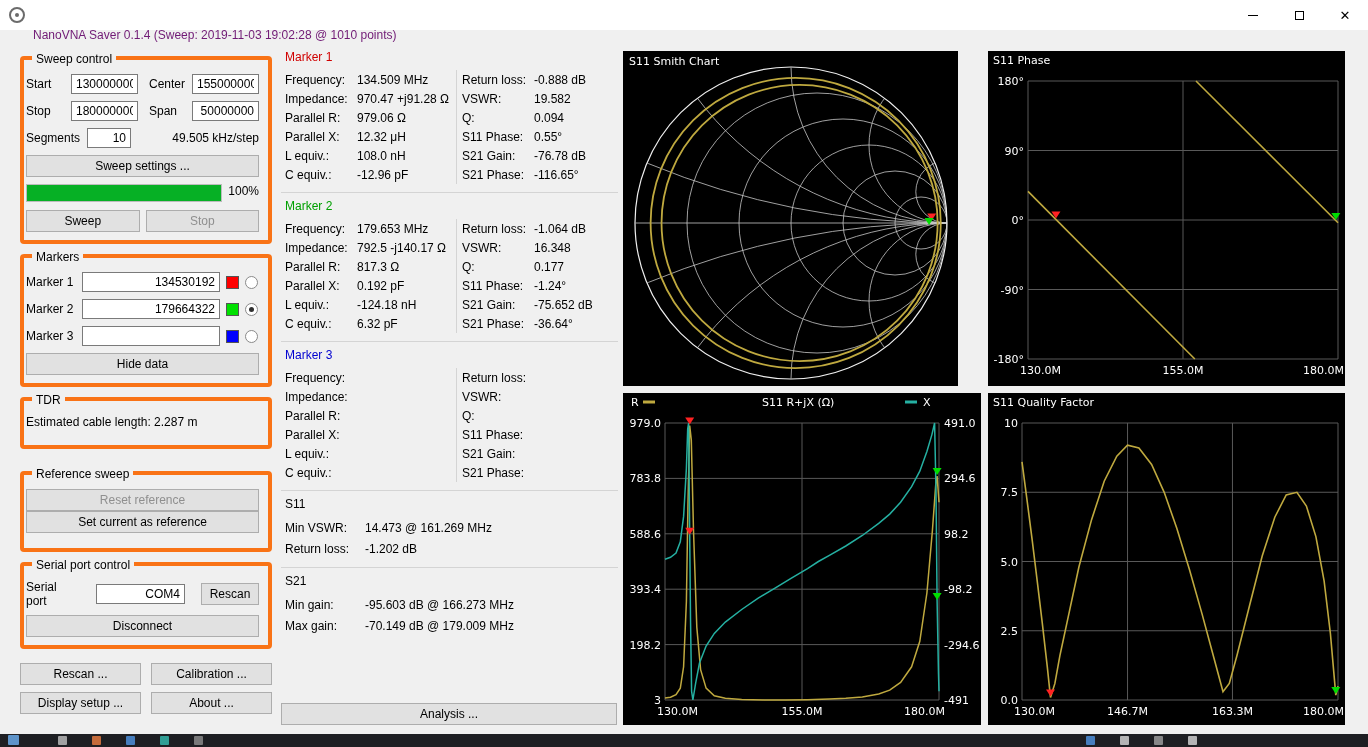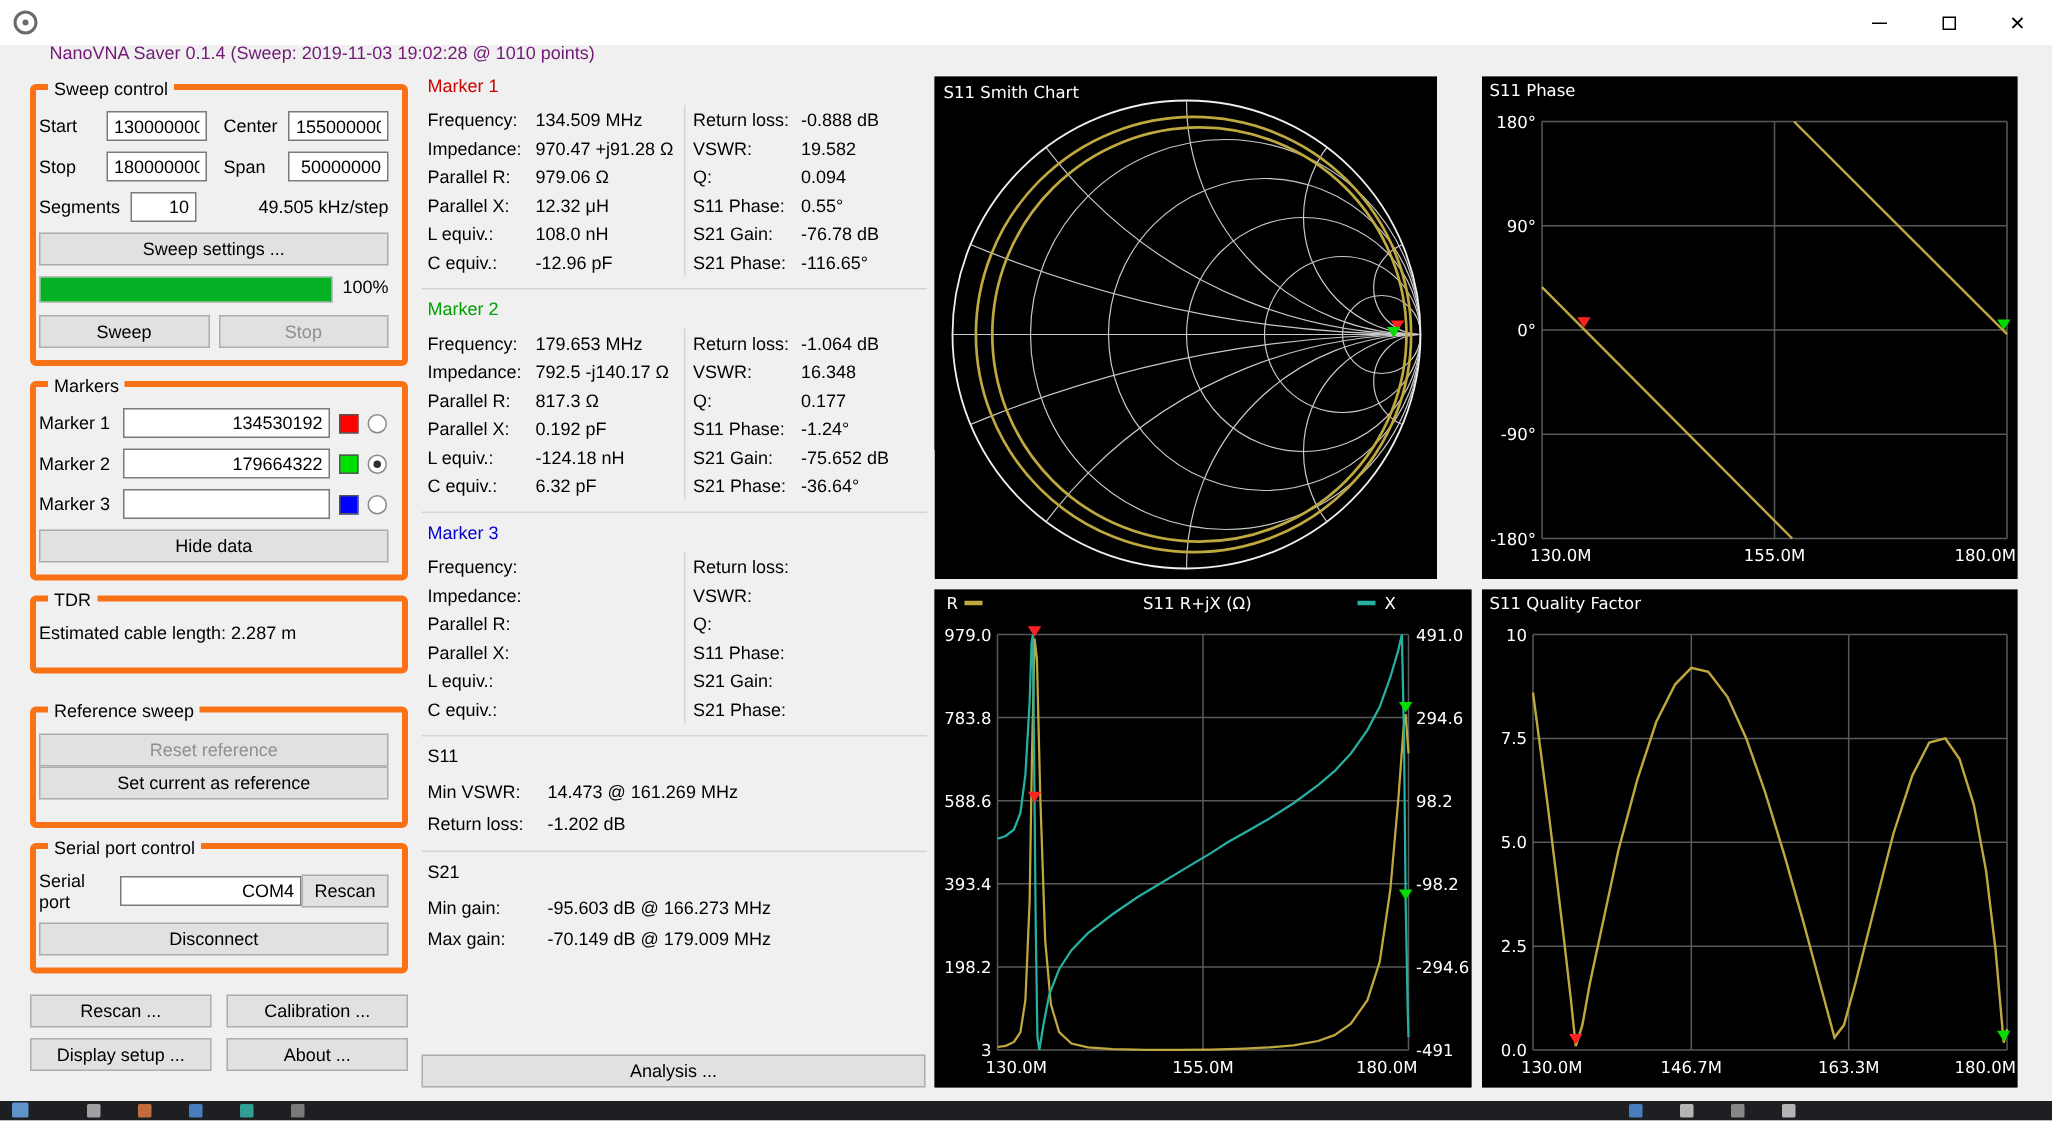--- a/index.html
+++ b/index.html
@@ -35,21 +35,21 @@
   .progress { flex:1; height:18px; border:1px solid #bcbcbc; background:#e6e6e6; margin-right:6px; }
   .progress-fill { height:100%; background:#06b025; }
   .twobtn { display:grid; grid-template-columns:1fr 1fr; column-gap:6px; }
 
   .markerrow { display:grid; grid-template-columns:50px 1fr 13px 14px; column-gap:6px; align-items:center; margin-bottom:7px; }
   .swatch { width:13px; height:13px; border:1px solid #555; }
   .radio { width:13px; height:13px; border:1px solid #8a8a8a; border-radius:50%; background:#fff; position:relative; }
   .radio.sel:after { content:""; position:absolute; left:3px; top:3px; width:5px; height:5px; border-radius:50%; background:#2f2f2f; }
 
   .tdrline { margin-bottom:8px; }
-  .serialrow { display:grid; grid-template-columns:54px 1fr 58px; column-gap:0; align-items:center; margin-bottom:7px; }
+  .serialrow { display:grid; grid-template-columns:54px 1fr 58px; column-gap:16px; align-items:center; margin-bottom:7px; }
 
   .bottombtns { display:grid; grid-template-columns:1fr 1fr; column-gap:10px; row-gap:7px; margin-top:14px; }
 
   
   .middlepanel { position:absolute; left:281px; top:44px; width:337px; }
   .msec { border-bottom:1px solid #d4d4d4; padding:6px 4px 8px 4px; }
   .msec-title { margin-bottom:6px; }
   .msec-body { display:flex; }
   .mcol.left { width:166px; }
   .mcol.right { flex:1; }

